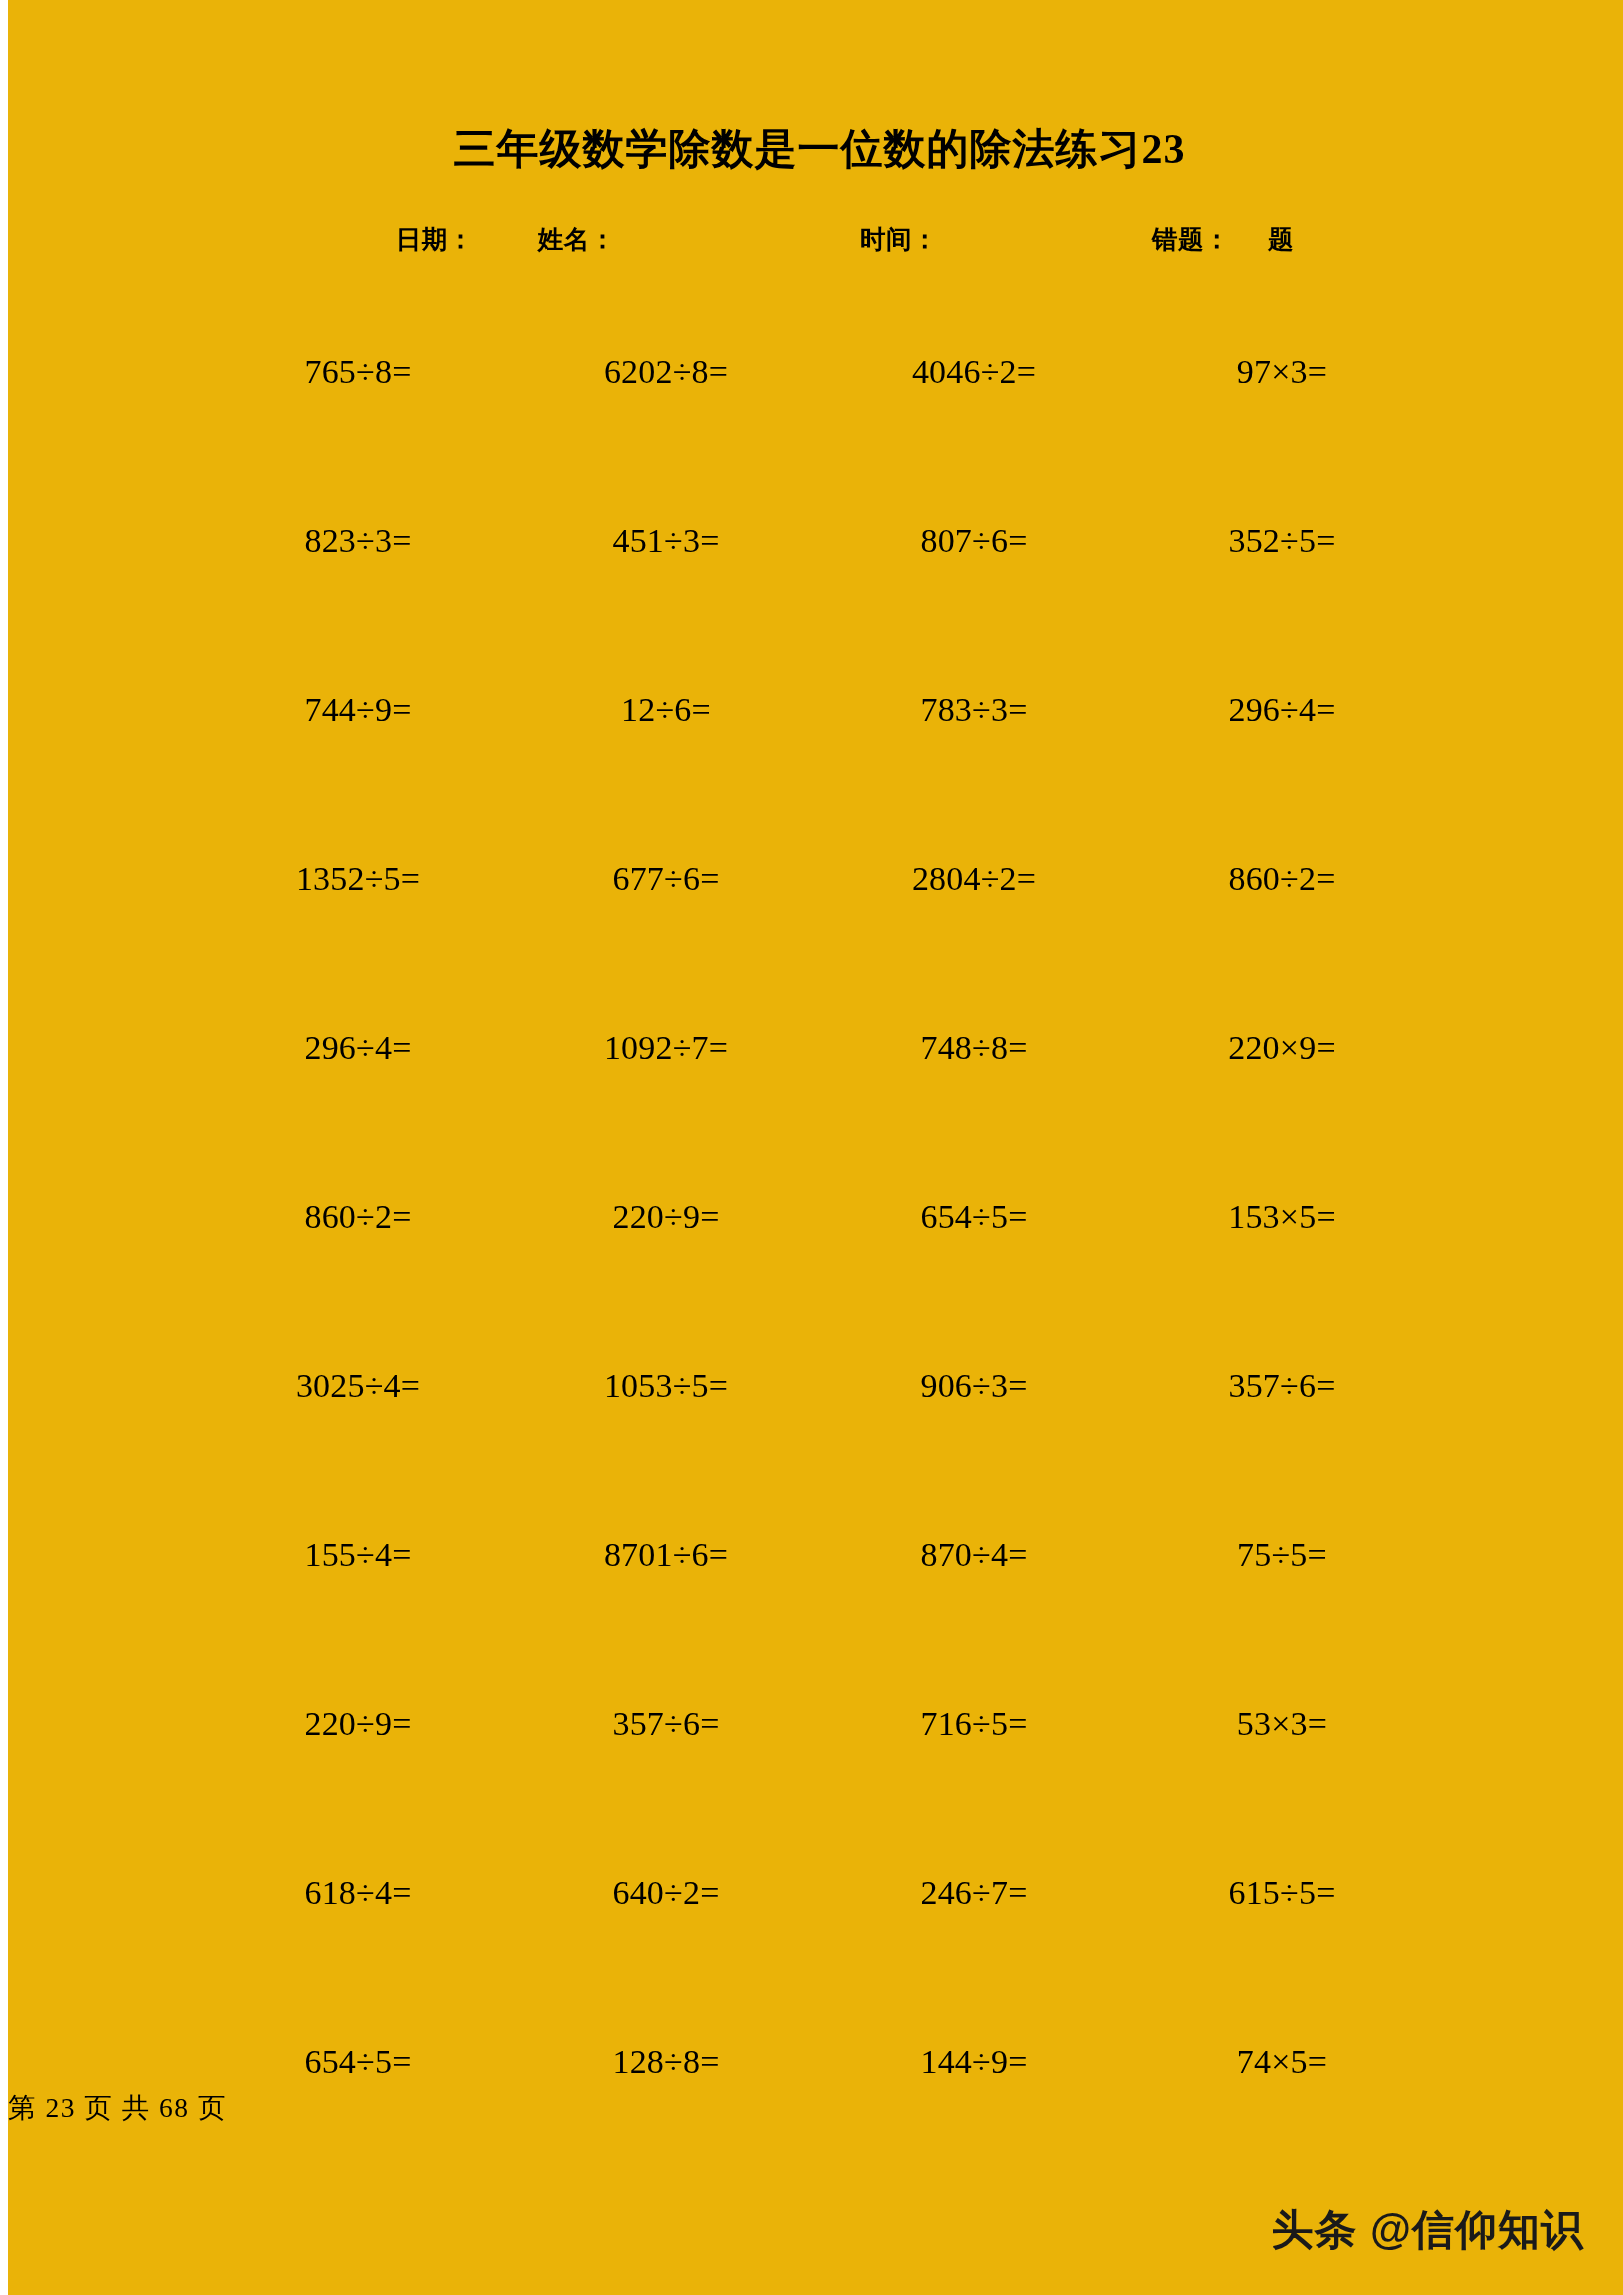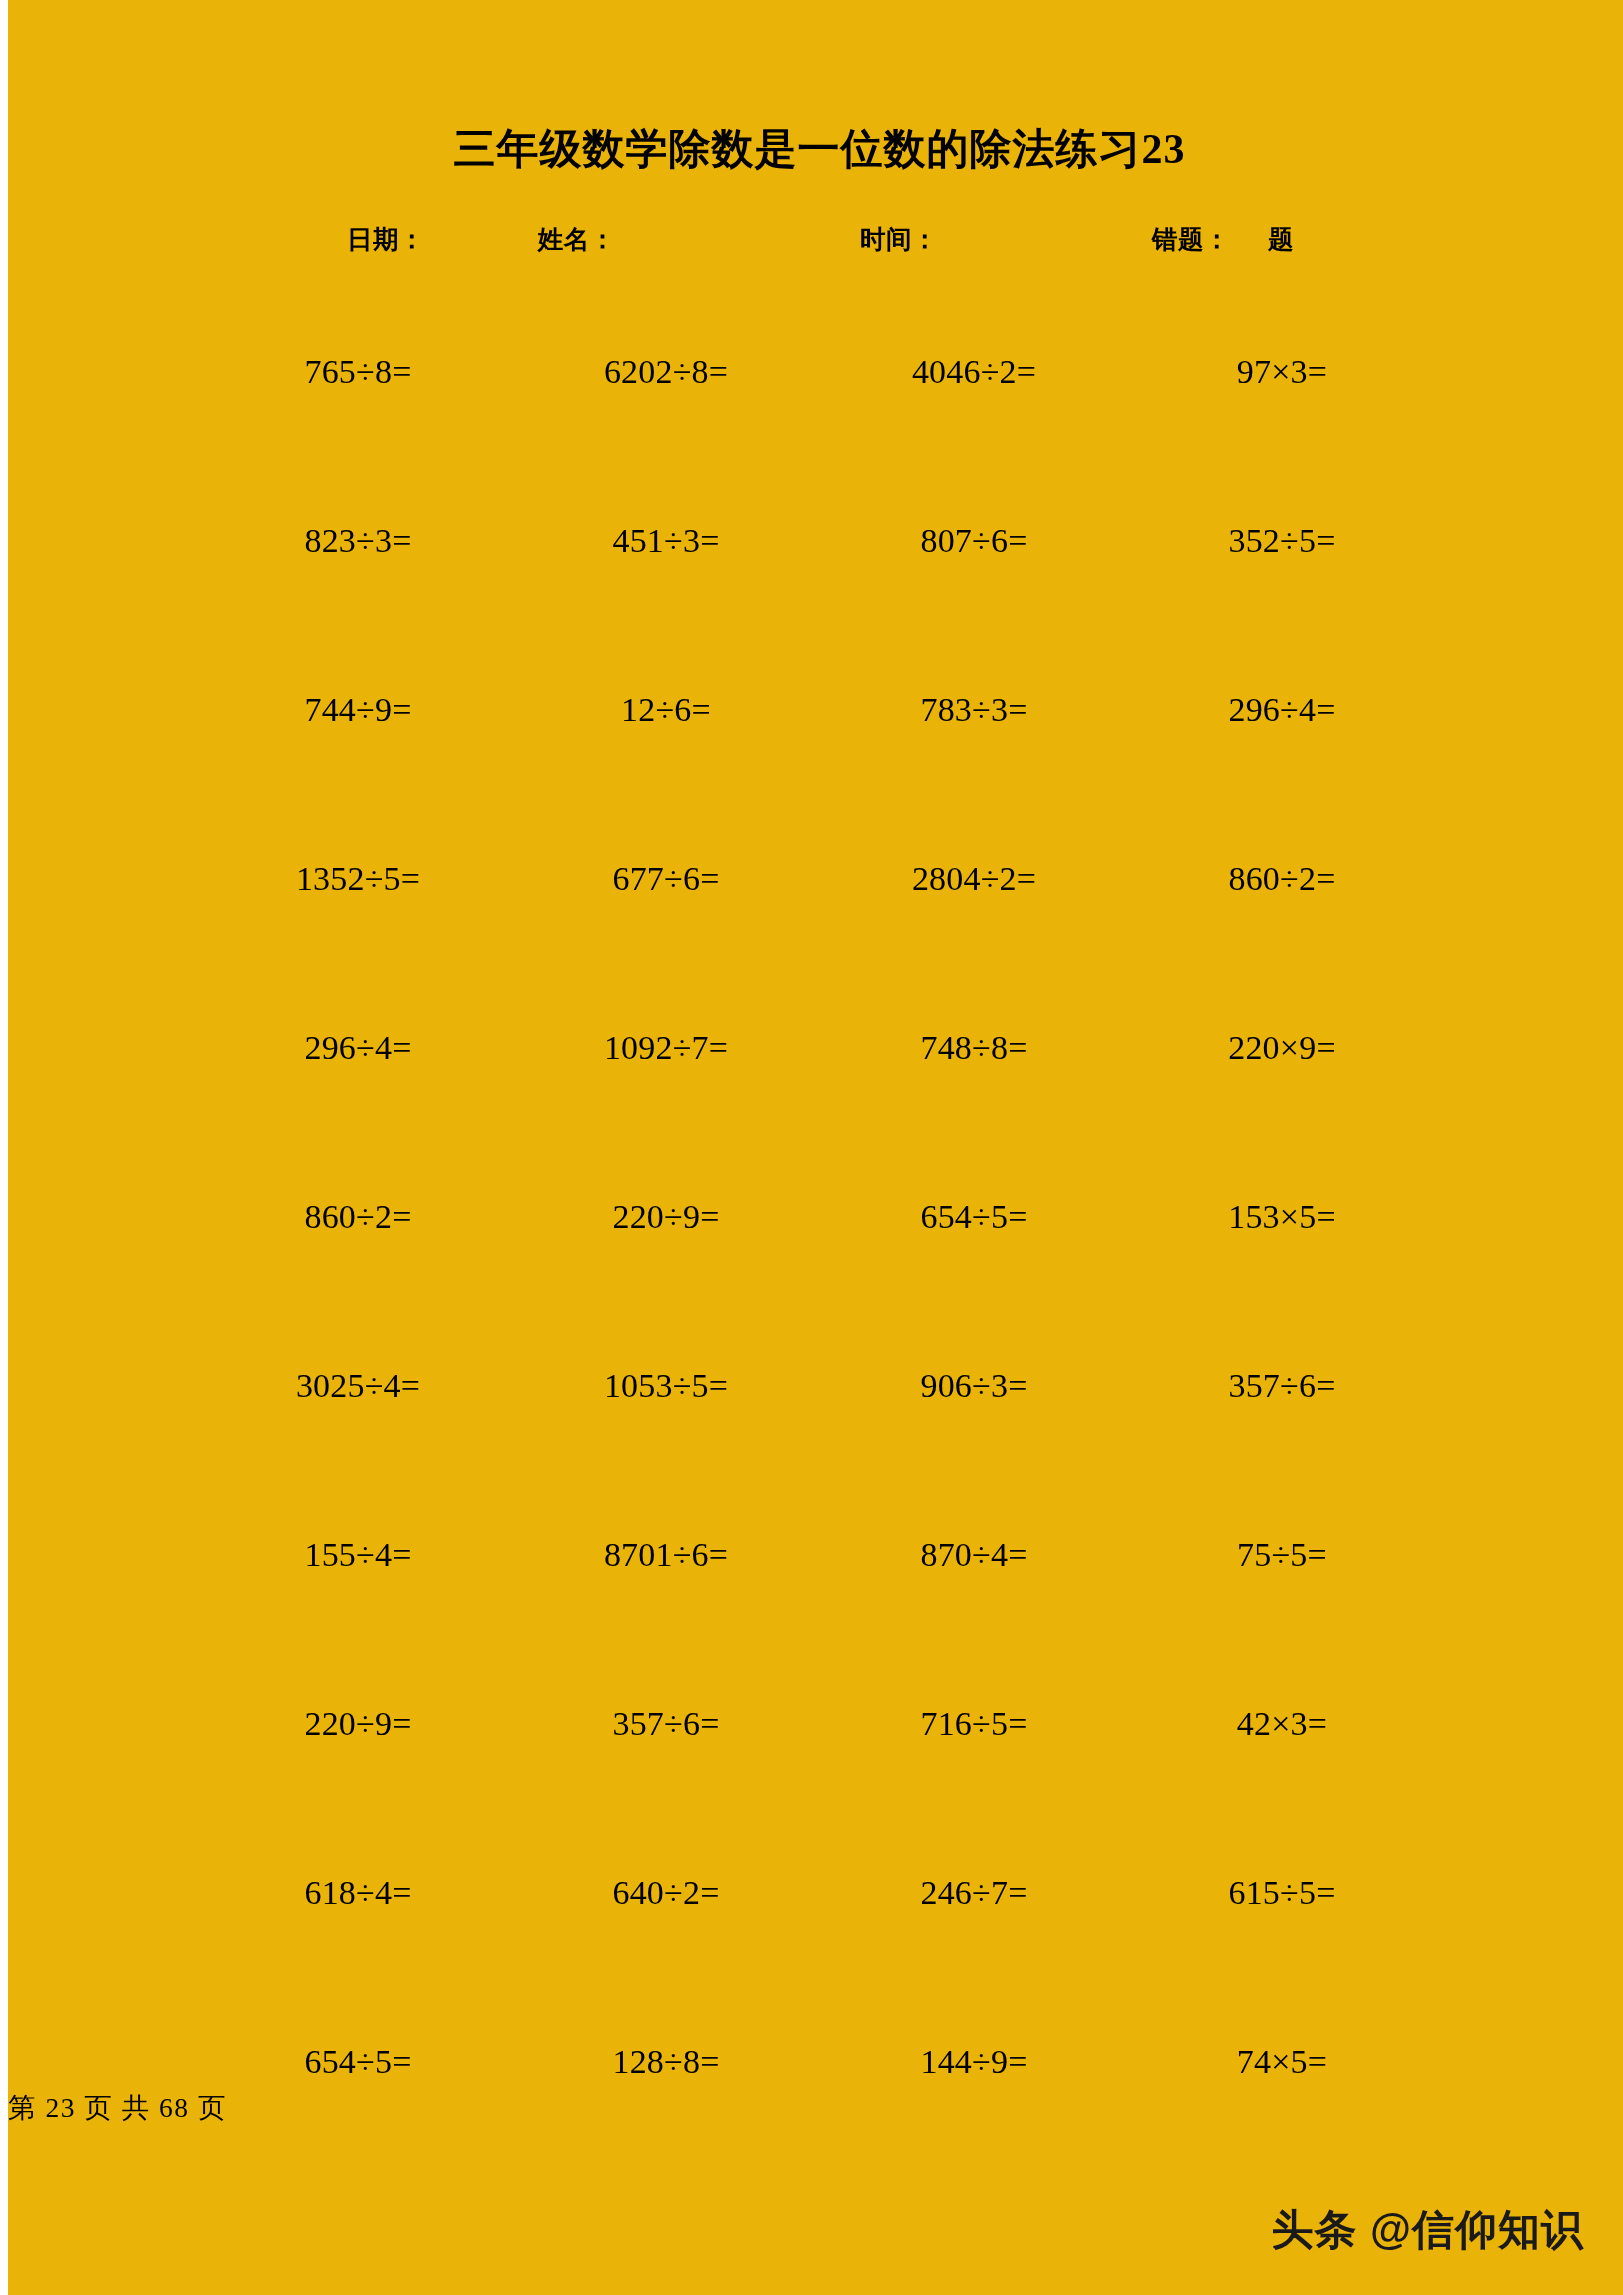--- a/index.html
+++ b/index.html
@@ -53,21 +53,21 @@
     display: flex;
     align-items: baseline;
   }
   .meta-cell {
     flex: 1 1 0;
     font-size: 25.5px;
     font-weight: bold;
     letter-spacing: 0.5px;
     white-space: nowrap;
   }
-  .meta-cell.c1 { text-align: left;   padding-left: 0px; font-family: Liberation Mono, monospace; }
+  .meta-cell.c1 { text-align: right;   padding-left: 0px; font-family: Liberation Mono, monospace; }
   .meta-cell.c2 { text-align: left;   padding-left: 64px; }
   .meta-cell.c3 { text-align: right;   padding-left: 147px; }
   .meta-cell.c4 { text-align: center;   padding-left: 214px; position: relative; font-family: Liberation Serif, serif; }
   .meta-unit {
     margin-left: 38px;
   }
 
   
   .grid {
     position: absolute;
@@ -187,21 +187,21 @@
       <div class="cell">155÷4=</div>
       <div class="cell">8701÷6=</div>
       <div class="cell">870÷4=</div>
       <div class="cell">75÷5=</div>
     </div>
 
     <div class="grid-row">
       <div class="cell">220÷9=</div>
       <div class="cell">357÷6=</div>
       <div class="cell">716÷5=</div>
-      <div class="cell">42×3=</div>
+      <div class="cell">53×3=</div>
     </div>
 
     <div class="grid-row">
       <div class="cell">618÷4=</div>
       <div class="cell">640÷2=</div>
       <div class="cell">246÷7=</div>
       <div class="cell">615÷5=</div>
     </div>
 
     <div class="grid-row">

